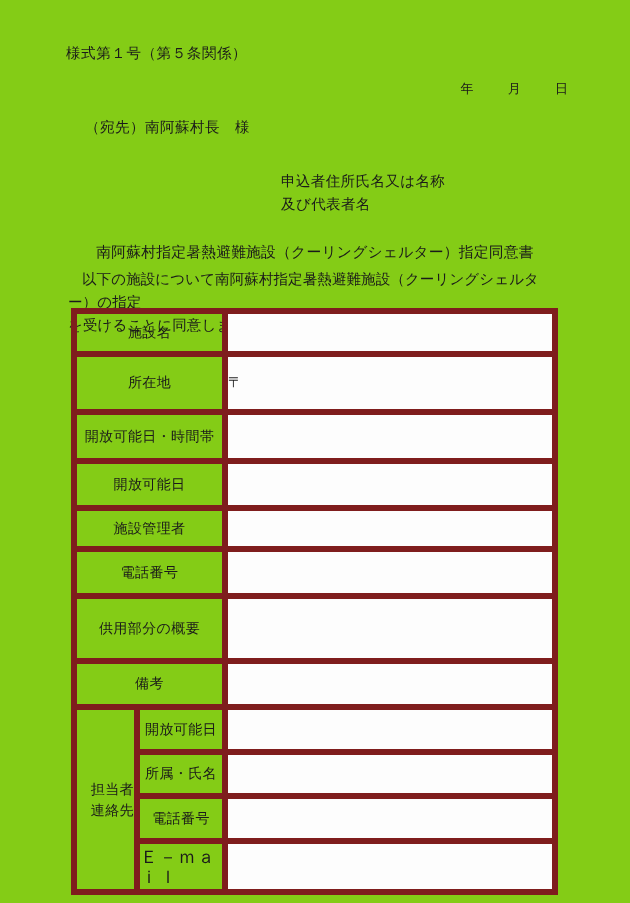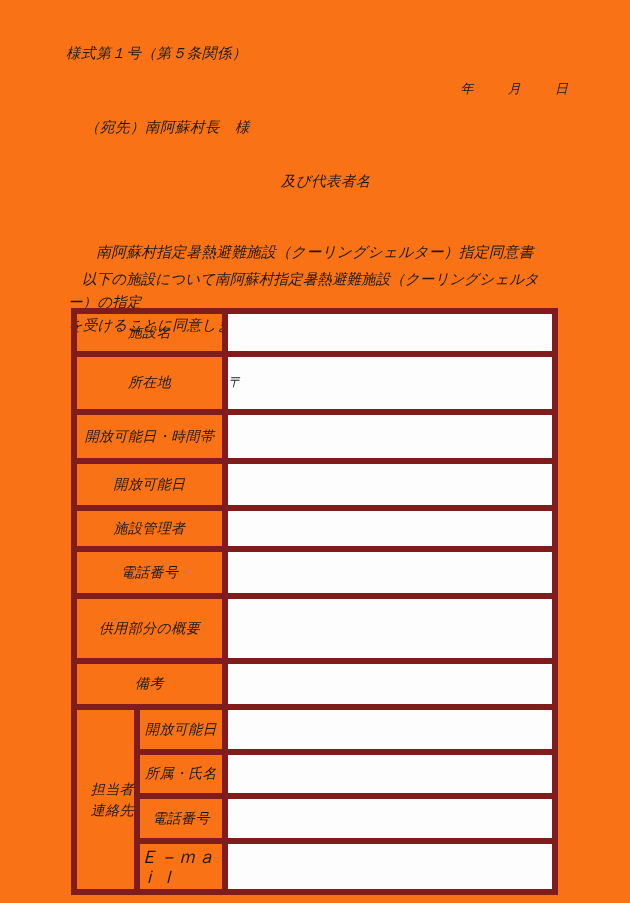--- a/index.html
+++ b/index.html
@@ -14,22 +14,21 @@
     position: relative;
     font-family: "Liberation Serif", "DejaVu Serif", serif;
     color: #1a1a1a;
     background: #fbfbfb;
     overflow: hidden;
   }
 
   .page {
     position: absolute;
     inset: 0;
-    background: #f97316;
-    font-style: italic;
+    background: #84cc16;
   }
 
   
   .form-no {
     position: absolute;
     left: 66px;
     top: 44px;
     font-size: 14.5px;
     letter-spacing: 0.6px;
     white-space: nowrap;
@@ -141,20 +140,21 @@
 
   <div class="date-line">
     <span class="d-unit">年</span>
     <span class="d-unit">月</span>
     <span class="d-unit">日</span>
   </div>
 
   <div class="addressee">（宛先）南阿蘇村長　様</div>
 
   <div class="applicant">
+    <div>申込者住所氏名又は名称</div>
     <div>及び代表者名</div>
   </div>
 
   <div class="doc-title">南阿蘇村指定暑熱避難施設（クーリングシェルター）指定同意書</div>
 
   <div class="body-text">
     <span class="indent"></span><span>以下の施設について南阿蘇村指定暑熱避難施設（クーリングシェルター）の指定</span><br>
     <span>を受けることに同意します。</span>
   </div>
 

